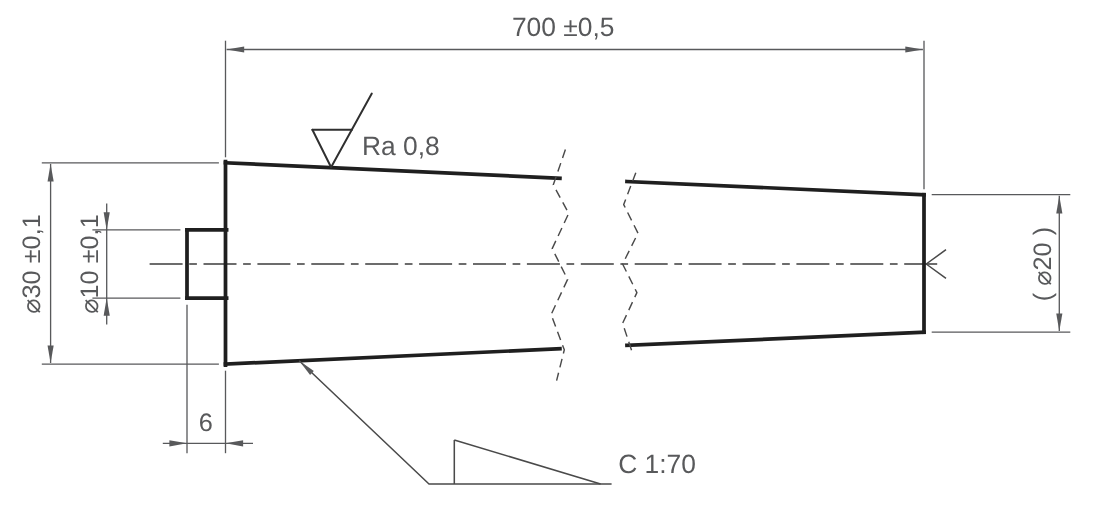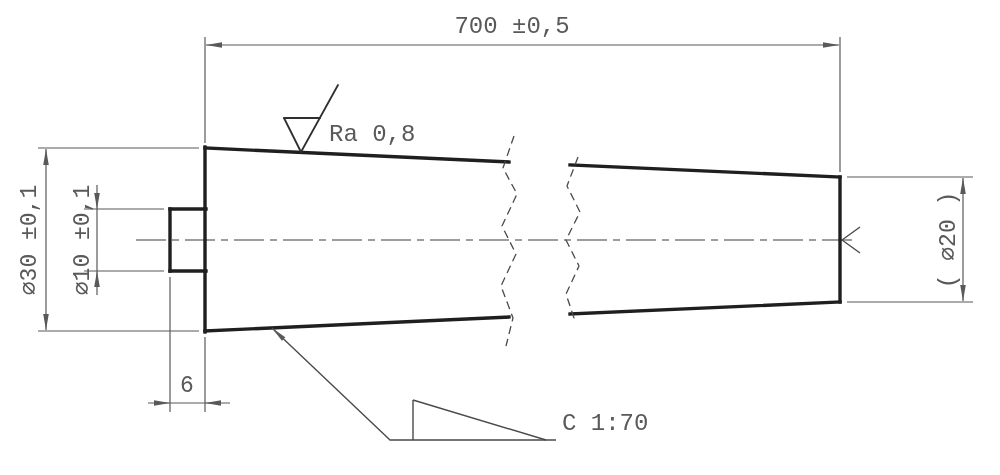--- a/index.html
+++ b/index.html
@@ -1,18 +1,18 @@
 <!DOCTYPE html>
 <html><head>
 <meta charset="utf-8">
 <style>
   html,body { margin:0; padding:0; background:#ffffff; }
   #stage {
     width:996px; height:475px; position:relative; background:#ffffff;
-    font-family:Liberation Mono, monospace;
+    font-family:Liberation Sans, sans-serif;
   }
   svg { display:block; }
   .outline { stroke:#1f1f1f; stroke-width:3.4; fill:none; stroke-linecap:square; }
   .thin    { stroke:#58595b; stroke-width:1.2; fill:none; }
   .sym     { stroke:#2f2f2f; stroke-width:1.8; fill:none; stroke-linecap:round; }
   .leader  { stroke:#4a4a4a; stroke-width:1.4; fill:none; stroke-linejoin:round; }
   .brk     { stroke:#4a4a4a; stroke-width:1.3; fill:none; stroke-dasharray:8 5; stroke-linejoin:round; }
   .center  { stroke:#3c3c3c; stroke-width:1.2; fill:none; stroke-dasharray:30 6 7 6; }
   .arrow   { fill:#58595b; stroke:none; }
   .dimtext { fill:#58595b; font-size:23px; }

